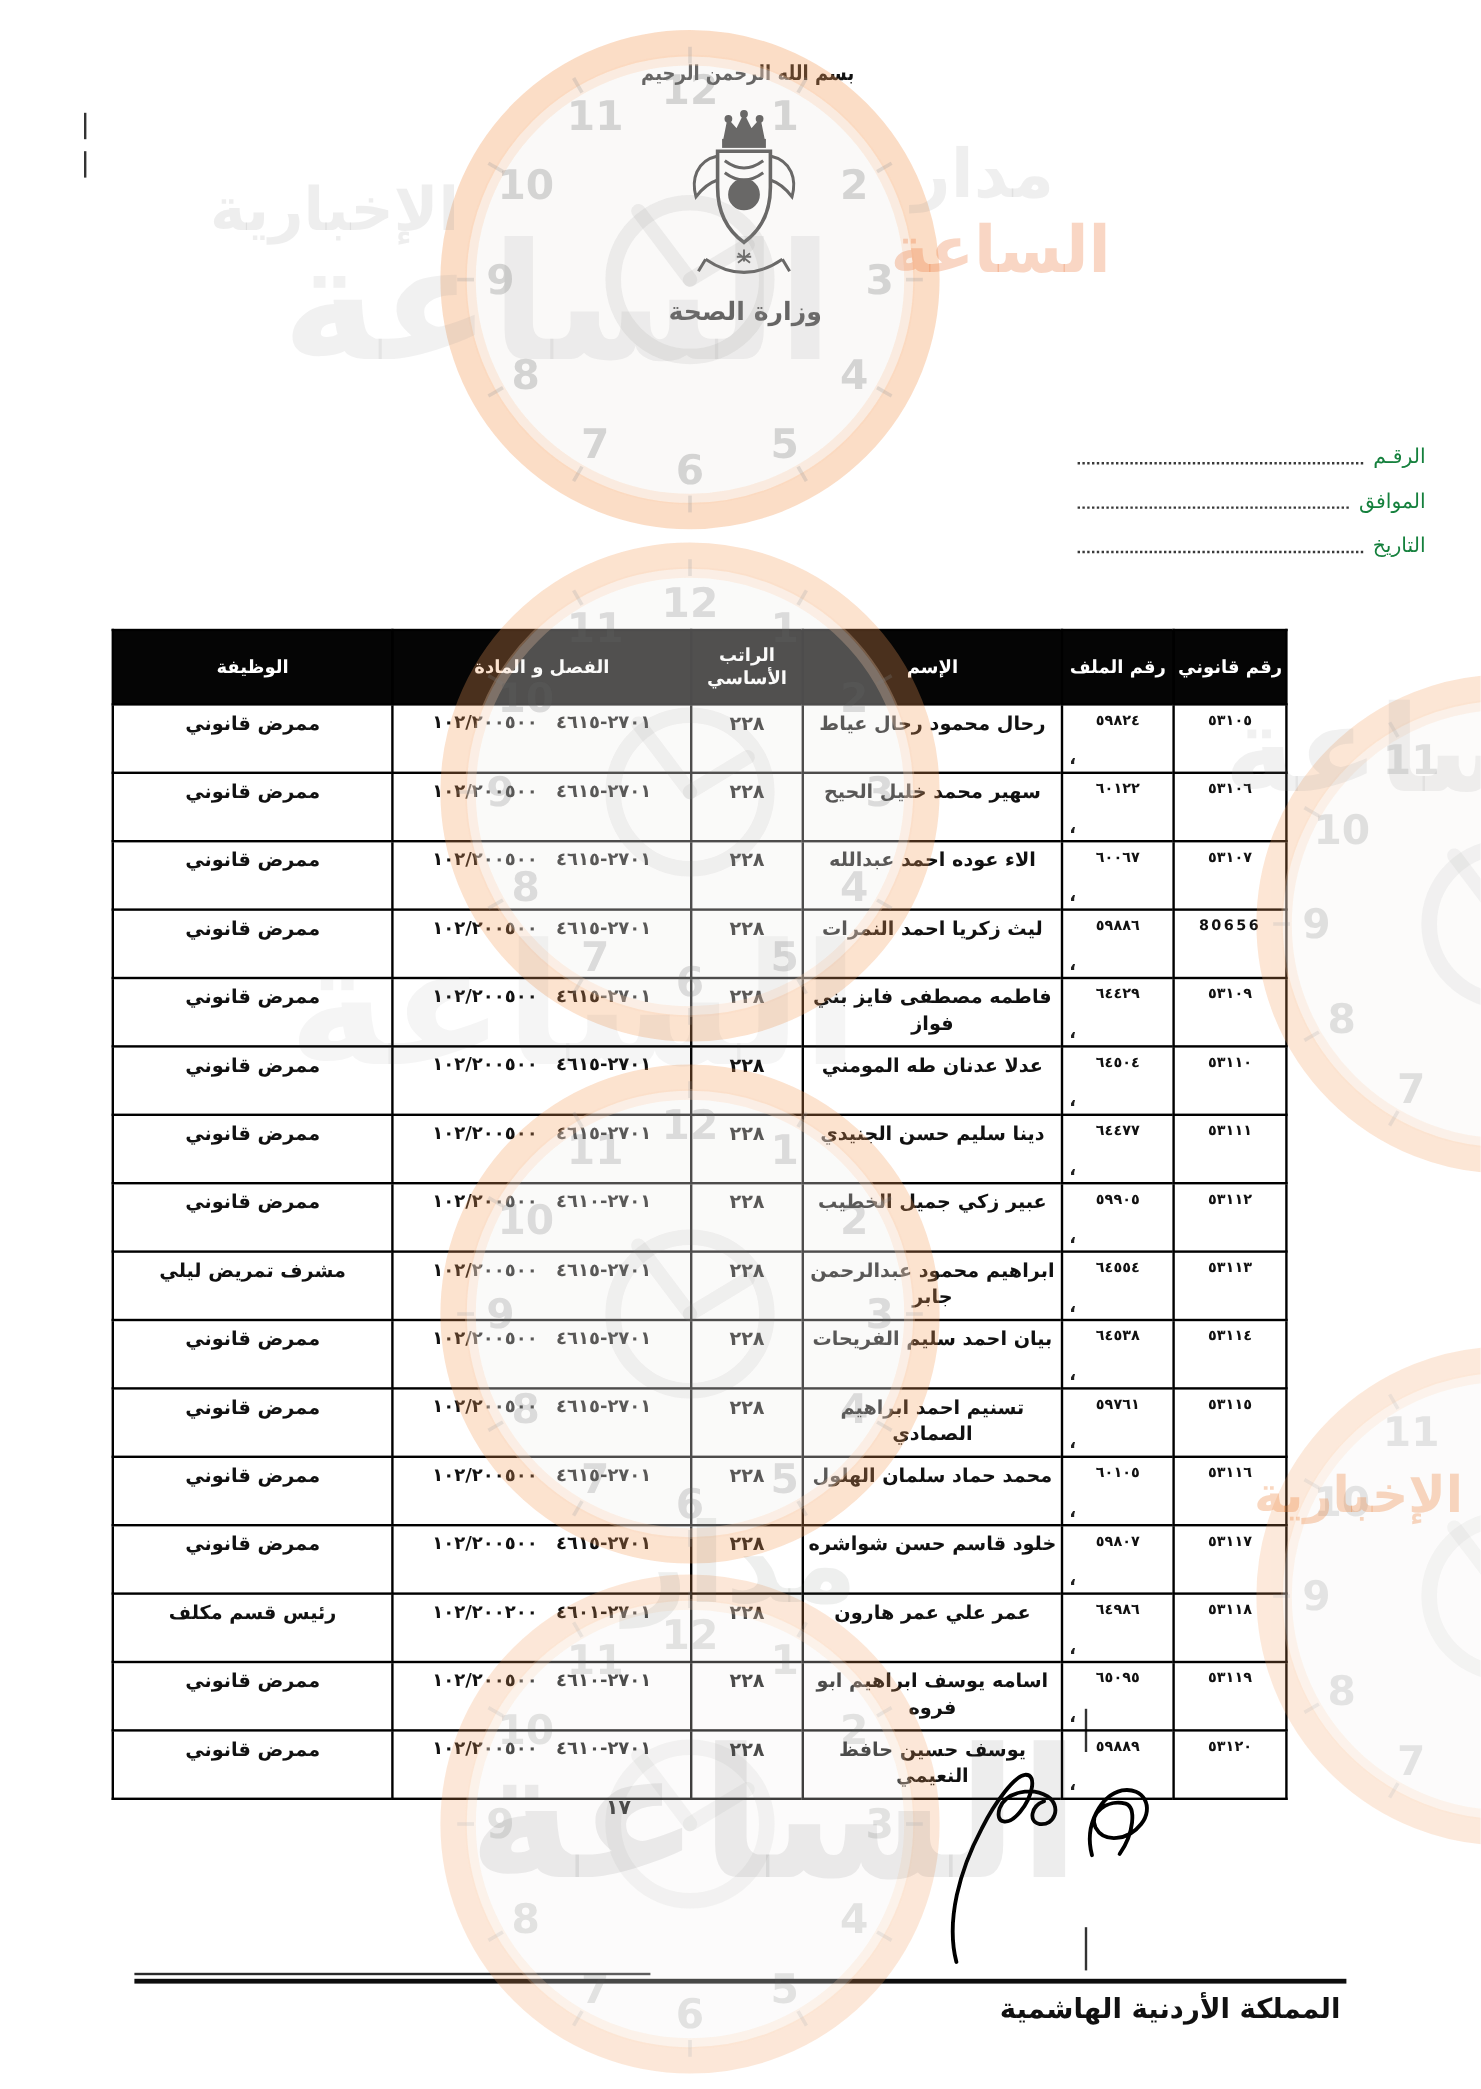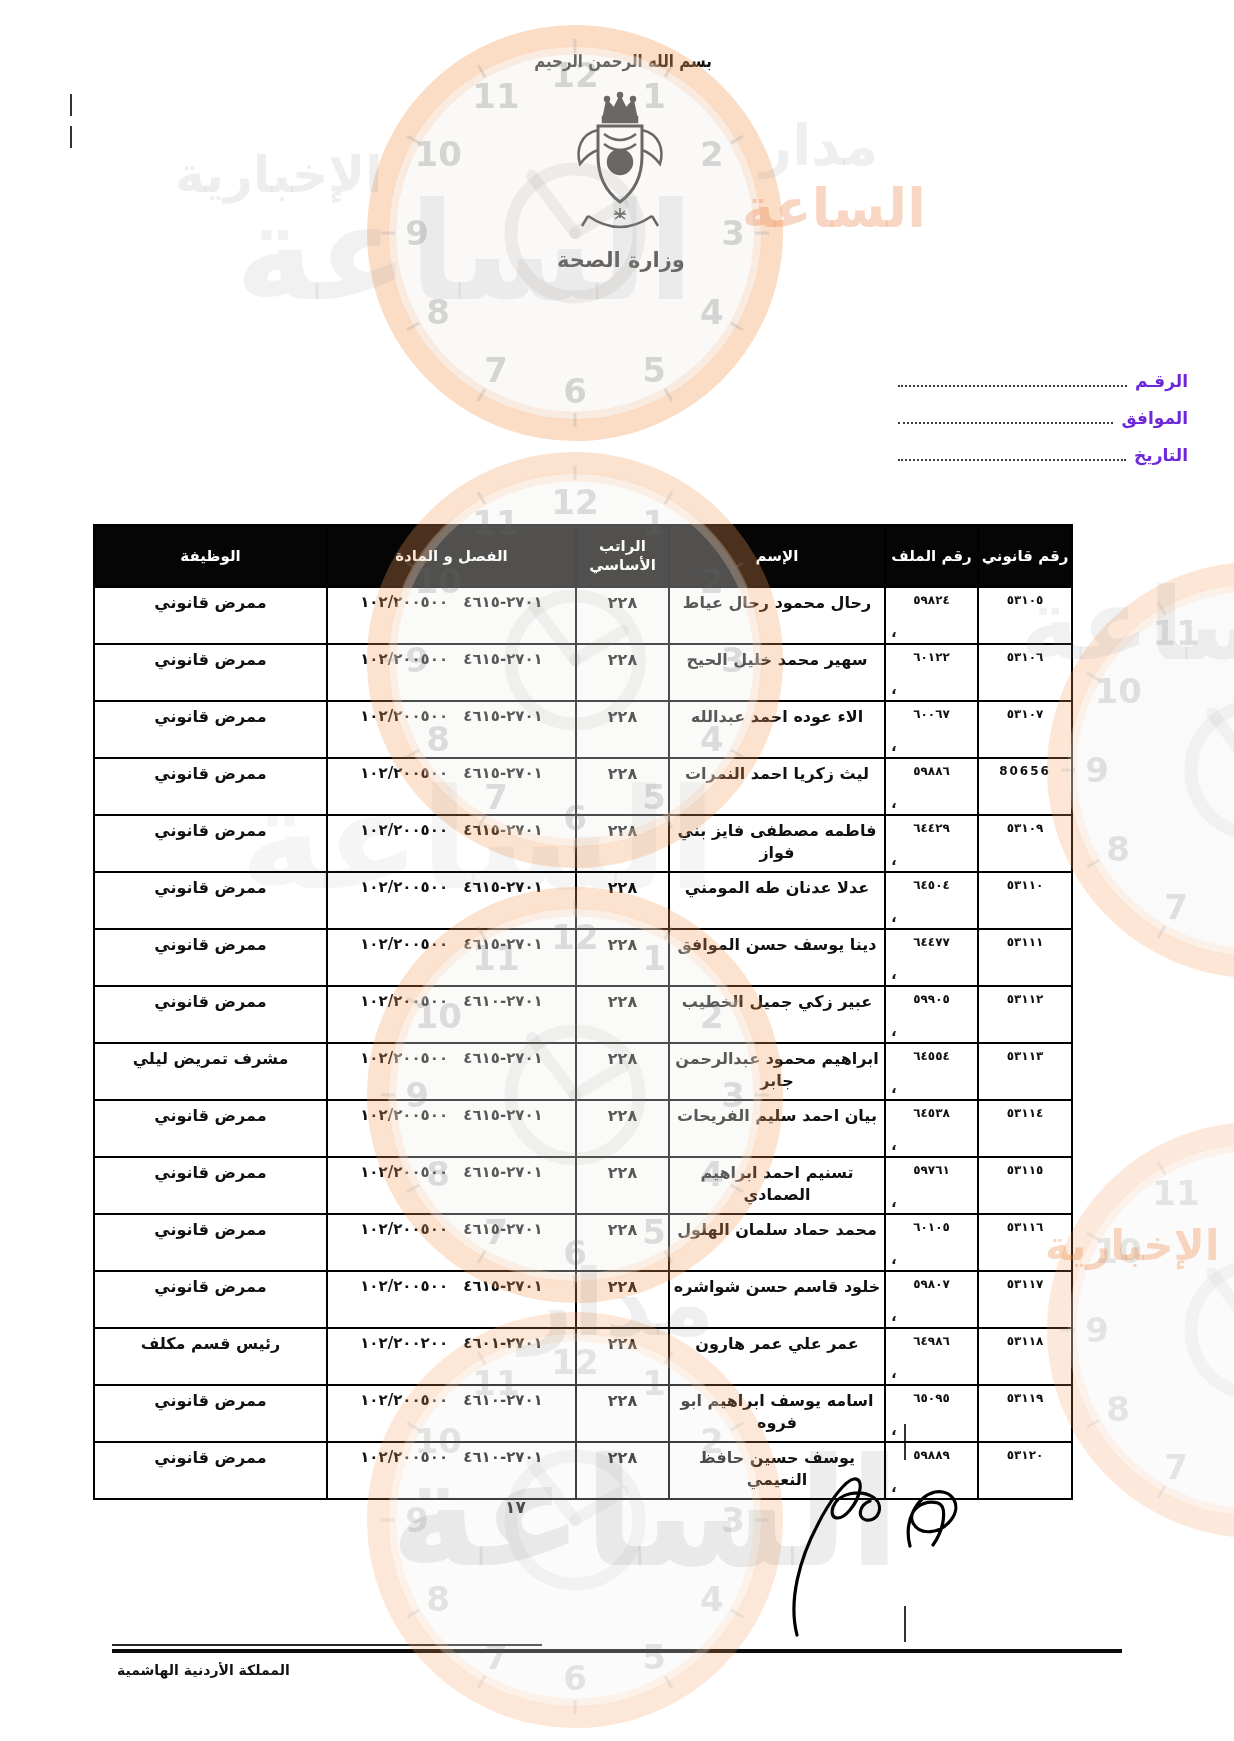--- a/index.html
+++ b/index.html
@@ -17,42 +17,42 @@
   .clkn{fill:rgba(120,120,120,.30);font-size:34px;font-weight:bold;font-family:"DejaVu Sans",sans-serif;}
   .clkt{stroke:rgba(150,150,150,.28);stroke-width:3;}
   .wmtxt{position:absolute;font-weight:bold;white-space:nowrap;line-height:1;}
   
   #bismillah{left:528px;top:52px;width:190px;text-align:center;font-size:15px;font-weight:bold;
              direction:rtl;transform:scaleY(1.15);z-index:1;}
   #ministry-name{left:536px;top:248px;width:170px;text-align:center;font-size:21px;font-weight:bold;
                  direction:rtl;z-index:1;letter-spacing:1px;}
   #meta{right:46px;top:354px;width:290px;z-index:1;}
   .meta-row{display:flex;direction:rtl;align-items:flex-end;height:37px;}
-  .meta-label{font-size:17px;font-weight:bold;color:#6d28d9;}
+  .meta-label{font-size:17px;font-weight:normal;color:#15803d;}
   .meta-dots{flex:1;border-bottom:2px dotted #3a3a3a;margin:0 8px 4px 0;height:0;}
   
   #table-wrap{left:93px;top:524px;z-index:2;}
   table.doc{border-collapse:collapse;table-layout:fixed;width:942px;direction:rtl;}
   table.doc th{background:#050505;color:#fff;border:2px solid #000;font-size:15px;font-weight:bold;
                height:56px;text-align:center;vertical-align:middle;padding:2px;line-height:1.25;}
   table.doc td{border:2px solid #000;font-weight:bold;text-align:center;vertical-align:top;
                padding:4px 3px;line-height:1.4;background:transparent;}
   table.doc tr{height:57px;}
   td.c-name{font-size:16px;}
   td.c-num{font-size:12px;letter-spacing:2px;}
   td.c-sal{font-size:16px;letter-spacing:1px;}
   td.c-code{font-size:15px;direction:ltr;unicode-bidi:bidi-override;word-spacing:10px;letter-spacing:1px;}
   td.c-job{font-size:16px;margin-top:30px;}
   td.c-file{position:relative;}
   td.c-file::after{content:"،";position:absolute;left:5px;bottom:0px;font-size:15px;color:#222;}
   
   #page-number{left:505px;top:1497px;font-size:17px;font-weight:bold;z-index:2;}
   #footer-rule{left:112px;top:1649px;width:1010px;height:4px;background:#0d0d0d;z-index:2;}
   #footer-rule-echo{left:112px;top:1644px;width:430px;height:2px;background:#2a2a2a;z-index:2;}
-  #kingdom{left:117px;top:1662px;width:1000px;text-align:left;font-size:14px;font-weight:bold;
+  #kingdom{left:117px;top:1662px;width:1000px;text-align:right;font-size:23px;font-weight:bold;
            direction:rtl;z-index:2;}
   #contact{left:117px;top:1691px;width:1000px;text-align:center;font-size:14.5px;font-weight:bold;
            direction:rtl;z-index:2;}
   .margin-mark{background:#333;width:2px;z-index:2;}
   #signature{left:742px;top:1450px;z-index:2;}
   #emblem{left:568px;top:88px;z-index:1;}
 </style>
 </head>
 <body>
 
@@ -371,21 +371,21 @@
       <td class="c-num c-file">٦٤٥٠٤</td>
       <td class="c-name">عدلا عدنان طه المومني</td>
       <td class="c-sal">٢٢٨</td>
       <td class="c-code">١٠٢/٢٠٠٥٠٠ ٤٦١٥-٢٧٠١</td>
       <td class="c-job">ممرض قانوني</td>
     </tr>
 
     <tr>
       <td class="c-num">٥٣١١١</td>
       <td class="c-num c-file">٦٤٤٧٧</td>
-      <td class="c-name">دينا يوسف حسن الموافق</td>
+      <td class="c-name">دينا سليم حسن الجنيدي</td>
       <td class="c-sal">٢٢٨</td>
       <td class="c-code">١٠٢/٢٠٠٥٠٠ ٤٦١٥-٢٧٠١</td>
       <td class="c-job">ممرض قانوني</td>
     </tr>
 
     <tr>
       <td class="c-num">٥٣١١٢</td>
       <td class="c-num c-file">٥٩٩٠٥</td>
       <td class="c-name">عبير زكي جميل الخطيب</td>
       <td class="c-sal">٢٢٨</td>

